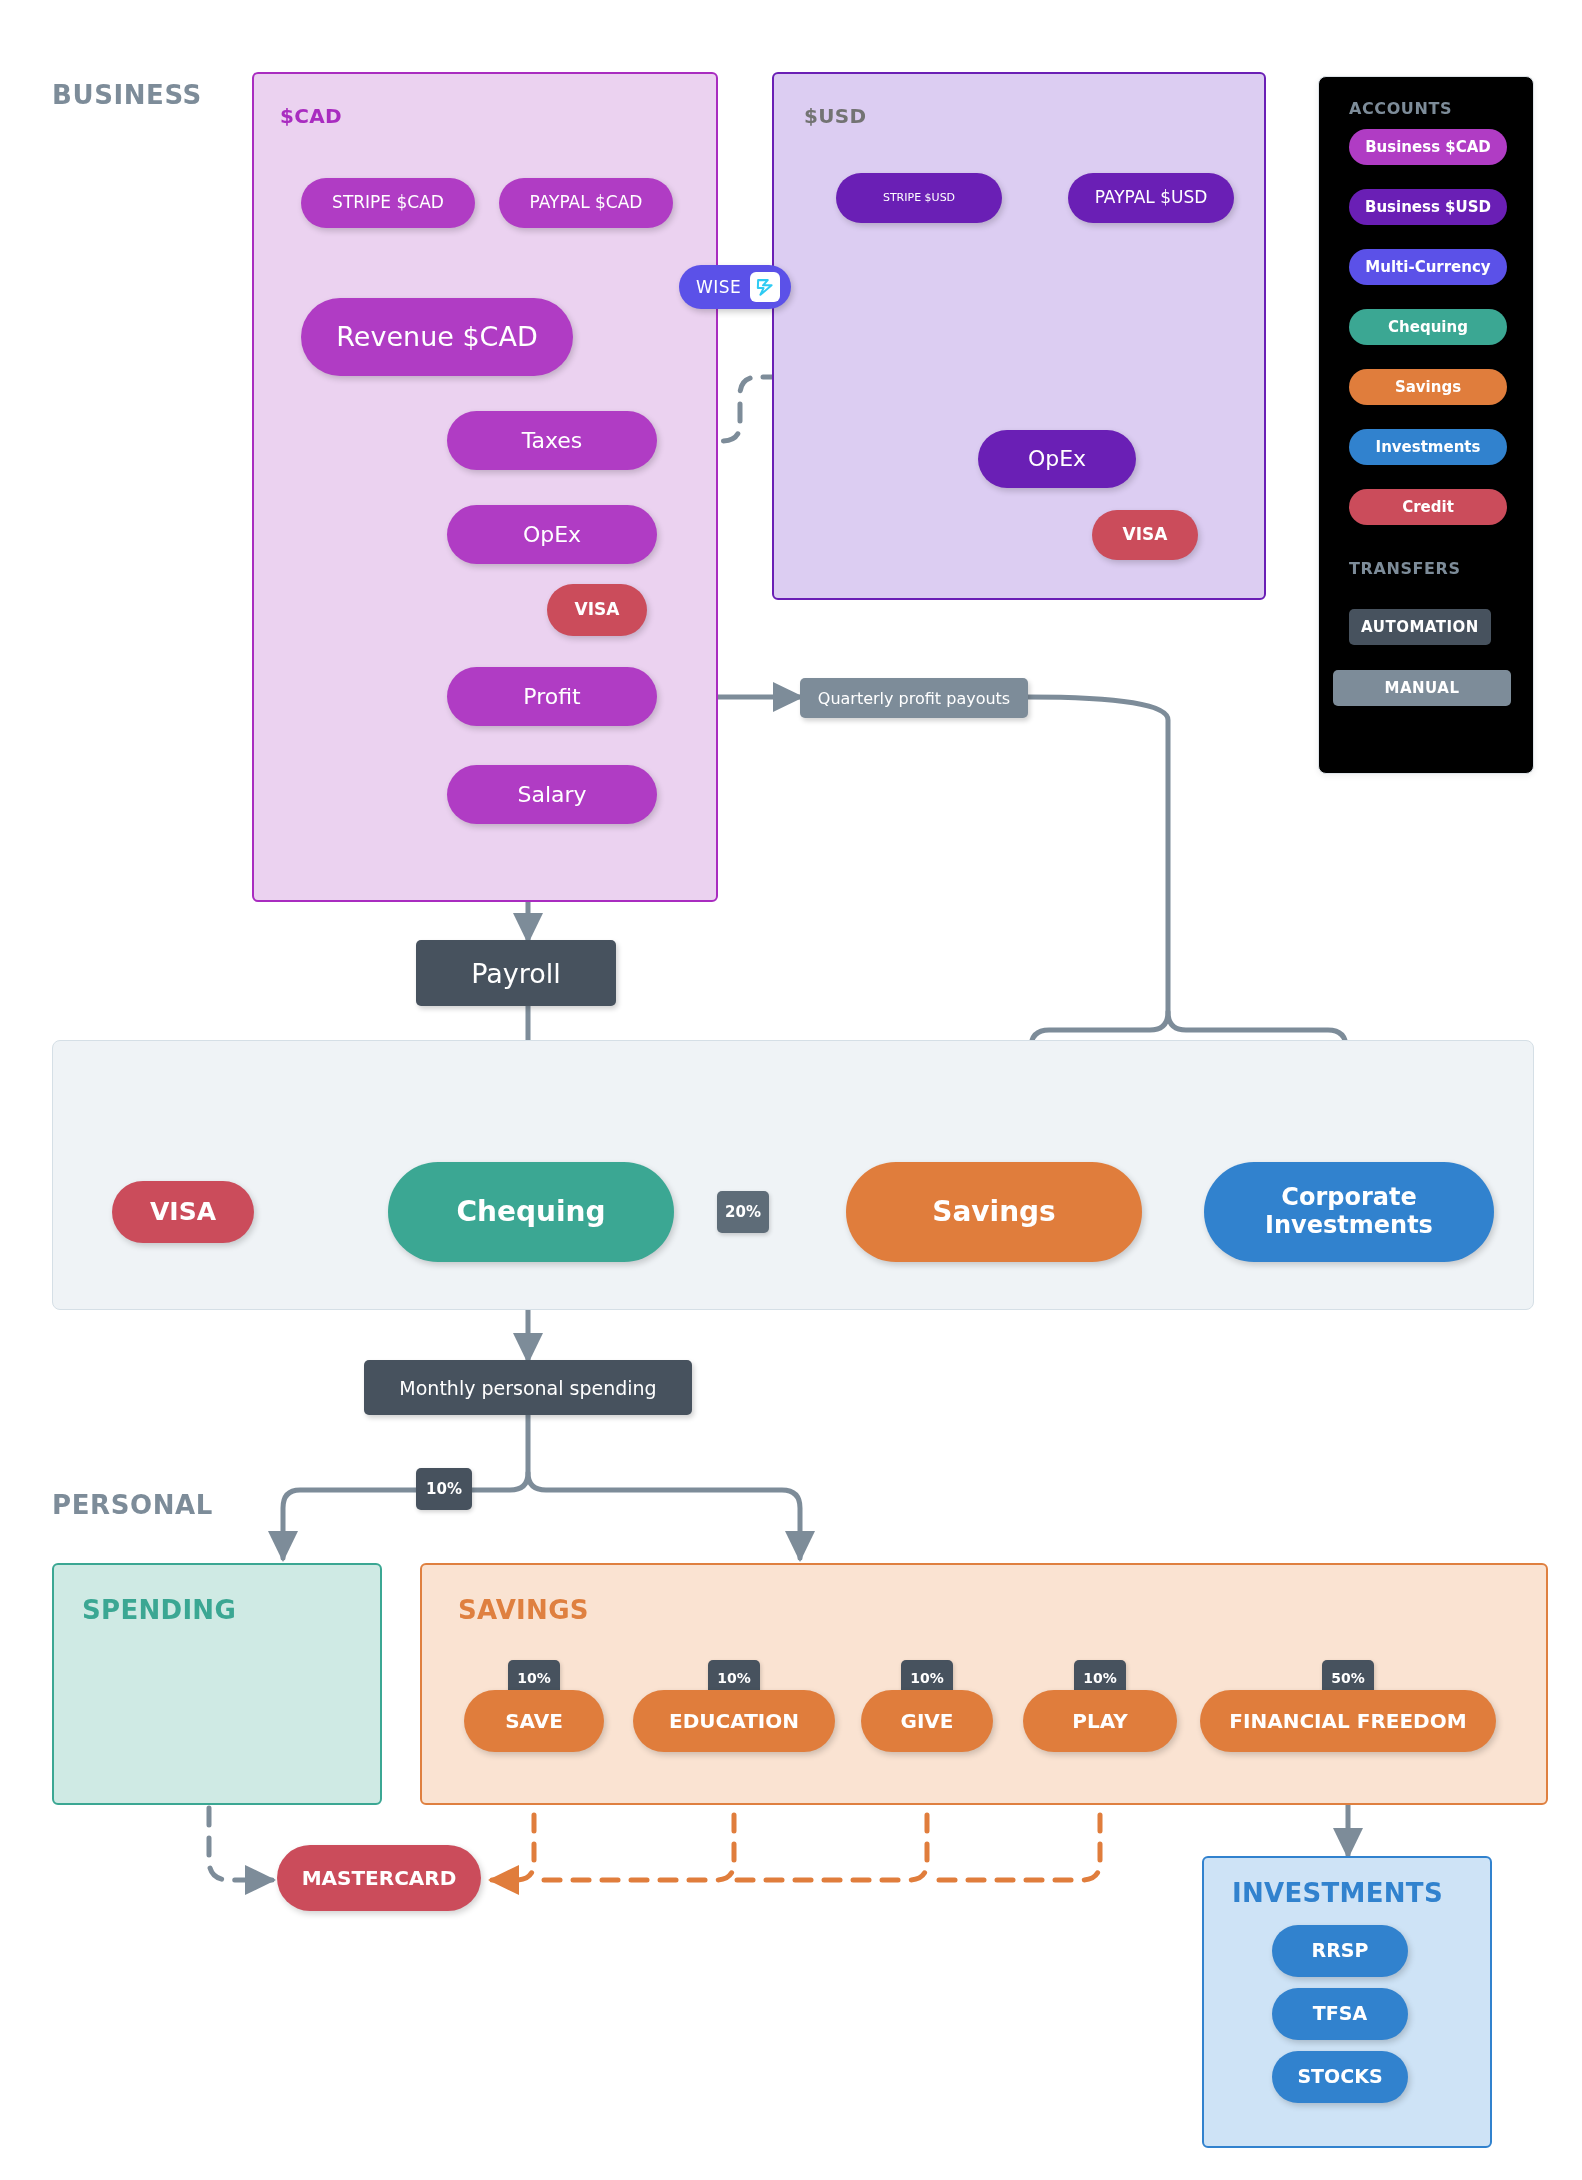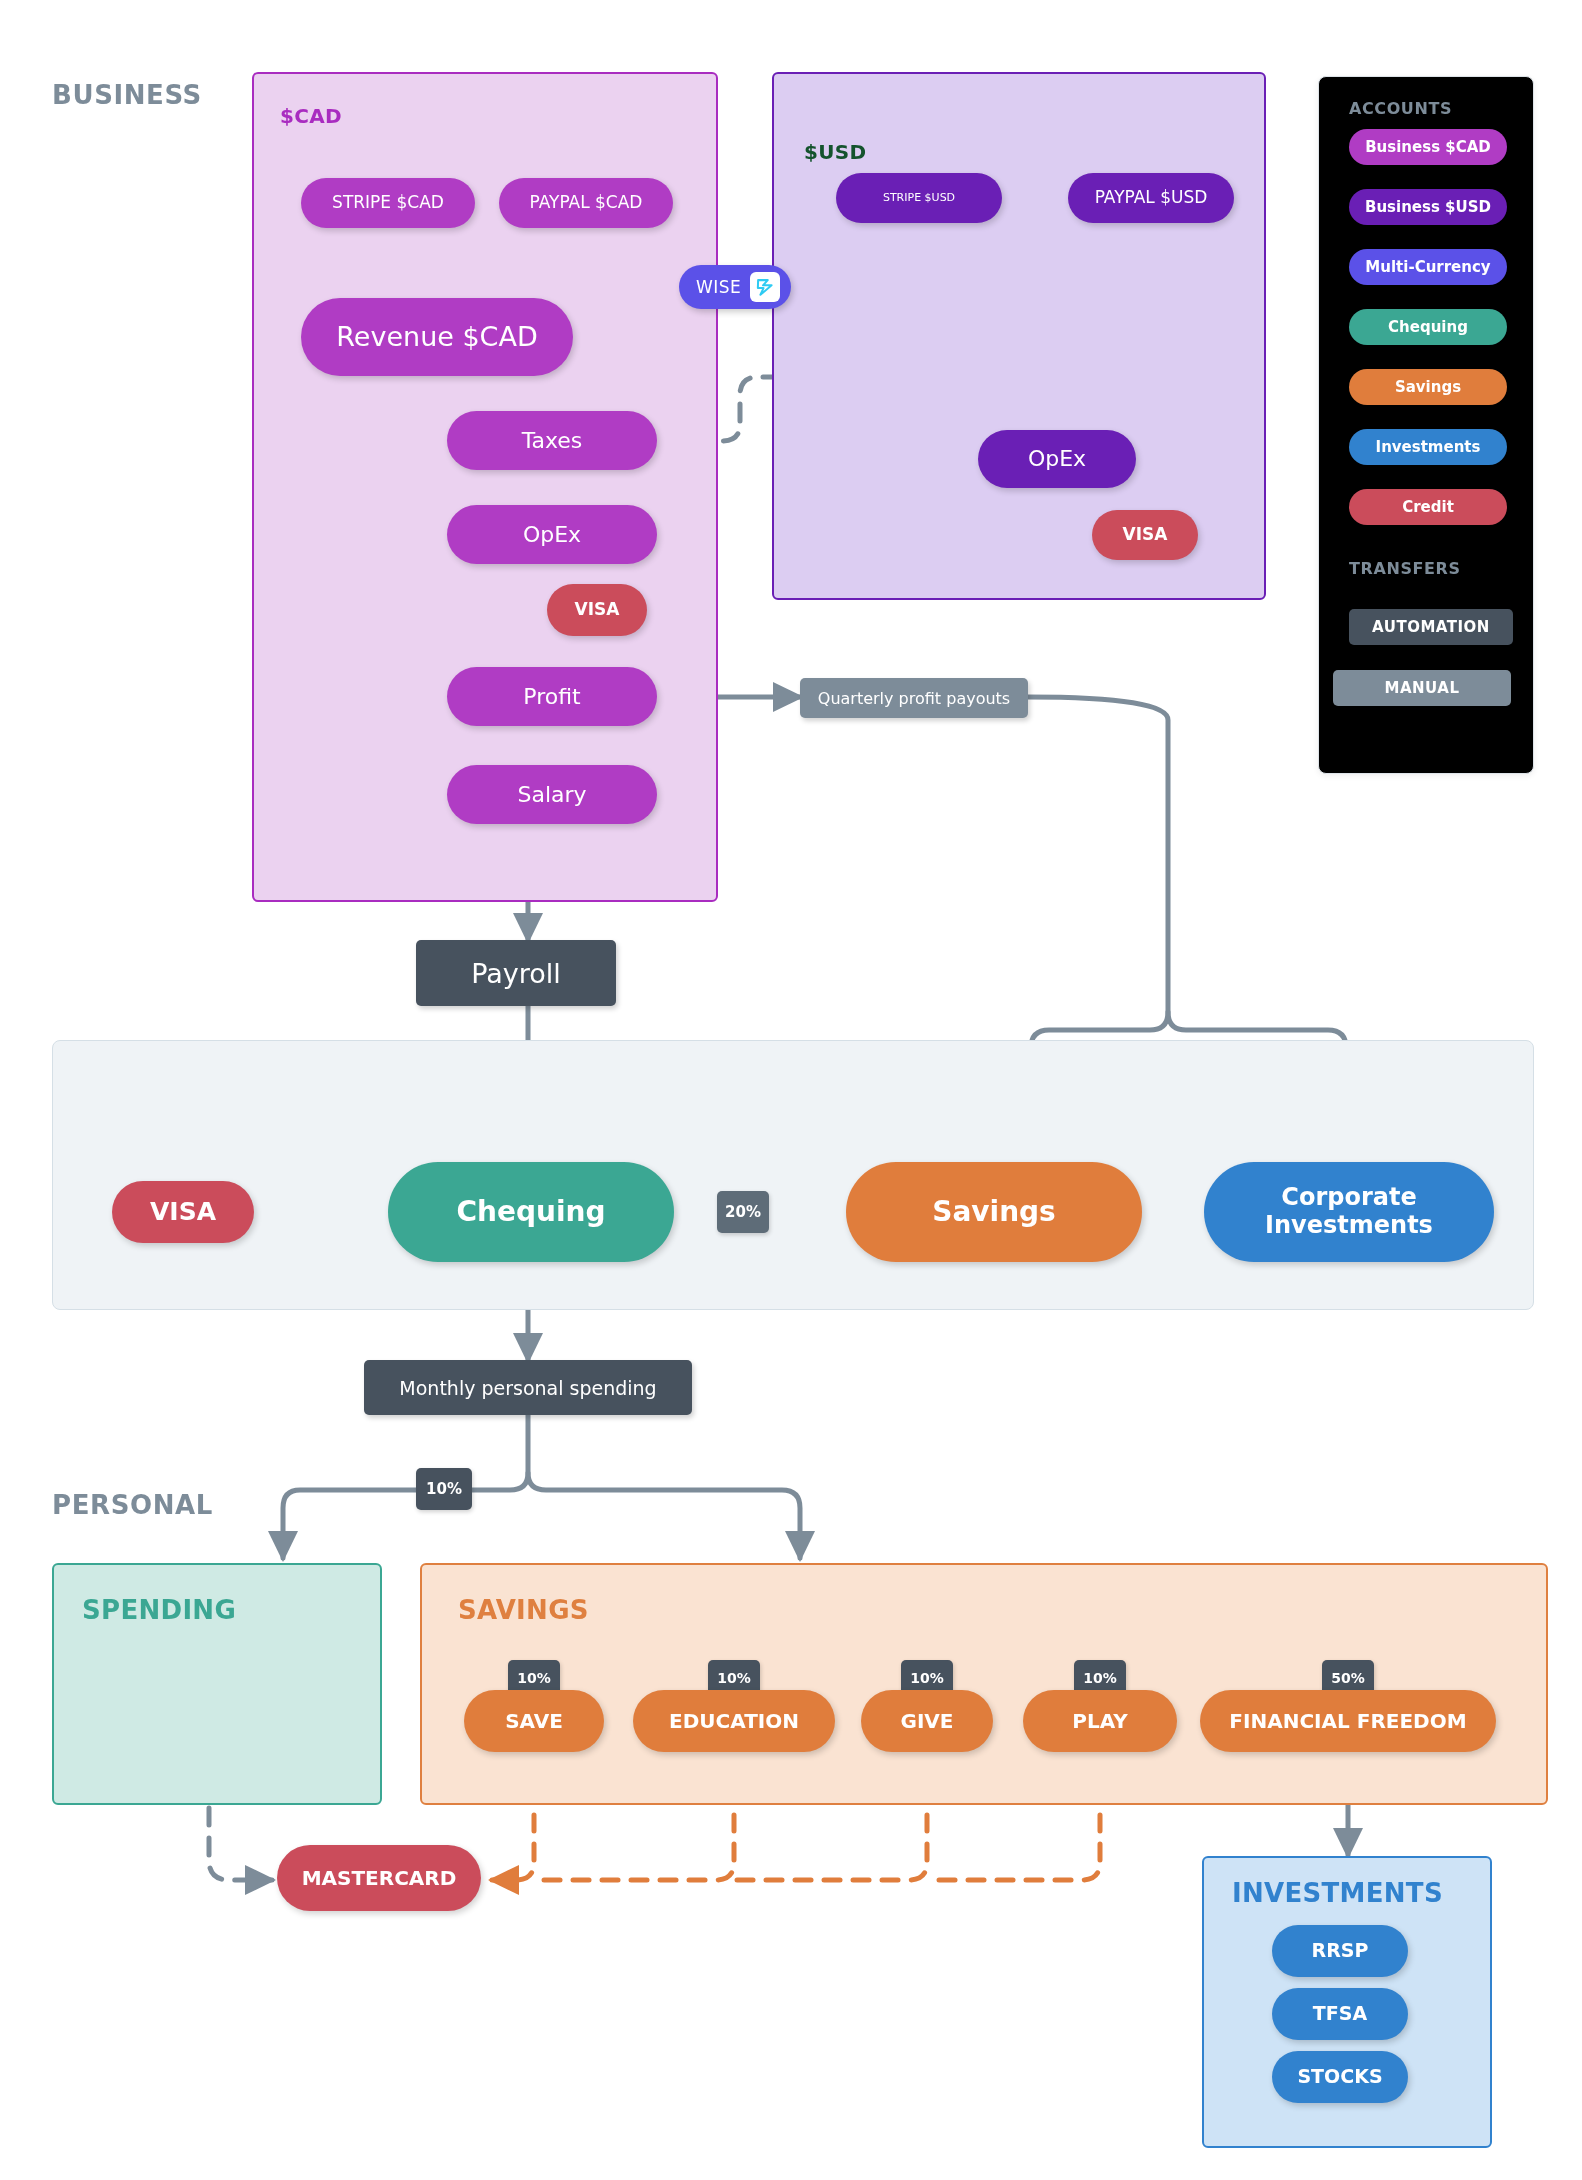--- a/index.html
+++ b/index.html
@@ -15,21 +15,21 @@
   .zone{position:absolute;box-sizing:border-box;}
   .zone-cad{border:2px solid #A92CC0;background:#EBD2F0;border-radius:6px;}
   .zone-usd{border:2px solid #6A1FB5;background:#DCCDF2;border-radius:6px;}
   .zone-house{border:1.5px solid #D5DFE6;background:#EFF3F6;border-radius:8px;}
   .zone-spending{border:2px solid #3BA793;background:#CFEAE4;border-radius:6px;}
   .zone-savings{border:2px solid #DF8040;background:#FAE3D2;border-radius:6px;}
   .zone-invest{border:2px solid #3182CE;background:#CEE3F6;border-radius:6px;}
 
   .zone-label{position:absolute;font-weight:bold;letter-spacing:.3px;white-space:nowrap;}
   .zl-cad{color:#A92CC0;font-size:20px;}
-  .zl-usd{color:#14532d;font-size:20px;margin-top:36px;}
+  .zl-usd{color:#737373;font-size:20px;}
   .zl-spending{color:#3BA793;font-size:26px;}
   .zl-savings{color:#DF8040;font-size:26px;}
   .zl-invest{color:#3182CE;font-size:26px;}
 
   
   .section-head{position:absolute;color:#7D8C99;font-weight:bold;font-size:26px;letter-spacing:.6px;white-space:nowrap;}
 
   
   .node{
     position:absolute;box-sizing:border-box;display:flex;align-items:center;justify-content:center;
@@ -222,21 +222,21 @@
       <span>Savings</span>
     </div>
     <div class="legend-pill" style="position:absolute;left:30px;top:352px;width:158px;background:#3182CE;">
       <span>Investments</span>
     </div>
     <div class="legend-pill" style="position:absolute;left:30px;top:412px;width:158px;background:#CB4C5B;">
       <span>Credit</span>
     </div>
 
     <div class="legend-head" style="position:absolute;left:30px;top:482px;">TRANSFERS</div>
-    <div class="legend-chip" style="position:absolute;left:30px;top:532px;width:164px;background:#47525E;">
+    <div class="legend-chip" style="position:absolute;left:30px;top:532px;width:142px;background:#47525E;">
       <span>AUTOMATION</span>
     </div>
     <div class="legend-chip" style="position:absolute;left:14px;top:593px;width:178px;background:#7D8C99;">
       <span>MANUAL</span>
     </div>
   </div>
 
   <div class="chip c-manual" style="left:800px;top:678px;width:228px;height:40px;font-size:16px;">Quarterly profit payouts</div>
 
   <div class="chip c-auto" style="left:416px;top:940px;width:200px;height:66px;font-size:27px;">Payroll</div>

